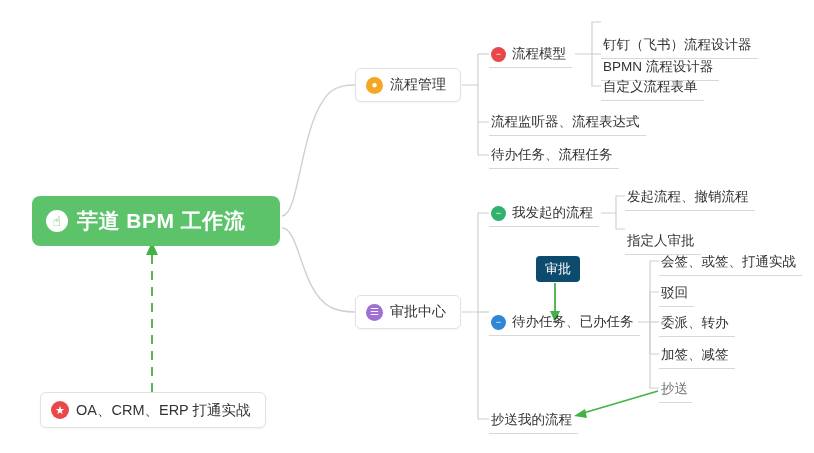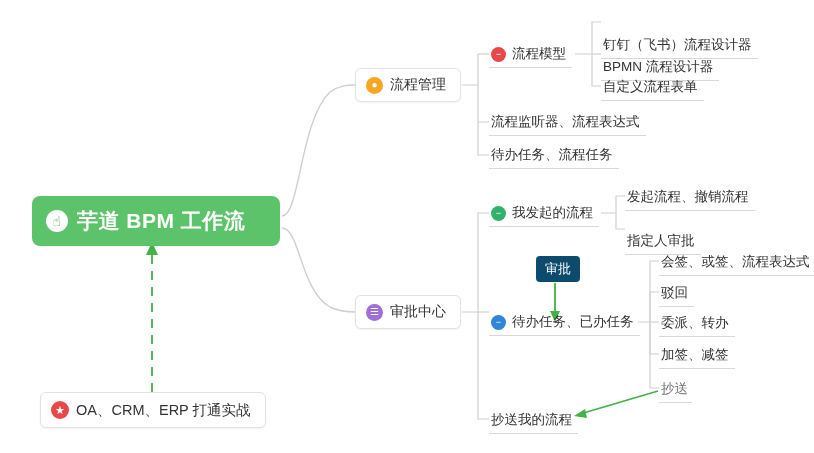--- a/index.html
+++ b/index.html
@@ -225,21 +225,21 @@
   <div class="node plain" style="left:625px; top:217px;margin-top:12px;">
     <span>指定人审批</span>
   </div>
 
   <div class="node plain" style="left:489px; top:310px;">
     <span class="dot" style="background:#2f86d6;">−</span>
     <span>待办任务、已办任务</span>
   </div>
 
   <div class="node plain" style="left:659px; top:250px;">
-    <span>会签、或签、流程表达式</span>
+    <span>会签、或签、打通实战</span>
   </div>
   <div class="node plain" style="left:659px; top:281px;">
     <span>驳回</span>
   </div>
   <div class="node plain" style="left:659px; top:311px;">
     <span>委派、转办</span>
   </div>
   <div class="node plain" style="left:659px; top:343px;align-items:flex-end;">
     <span>加签、减签</span>
   </div>

